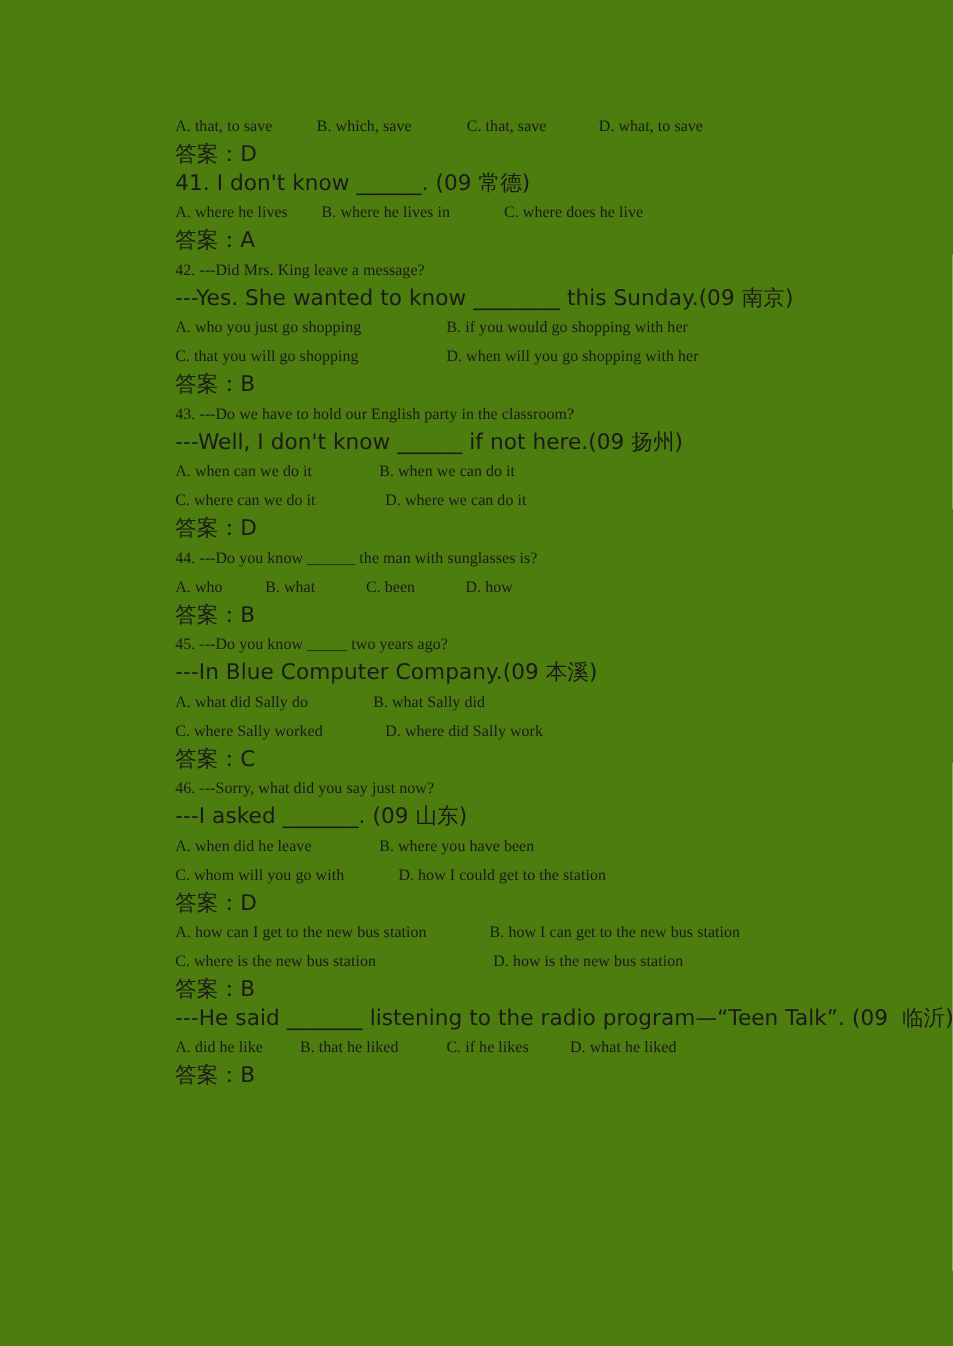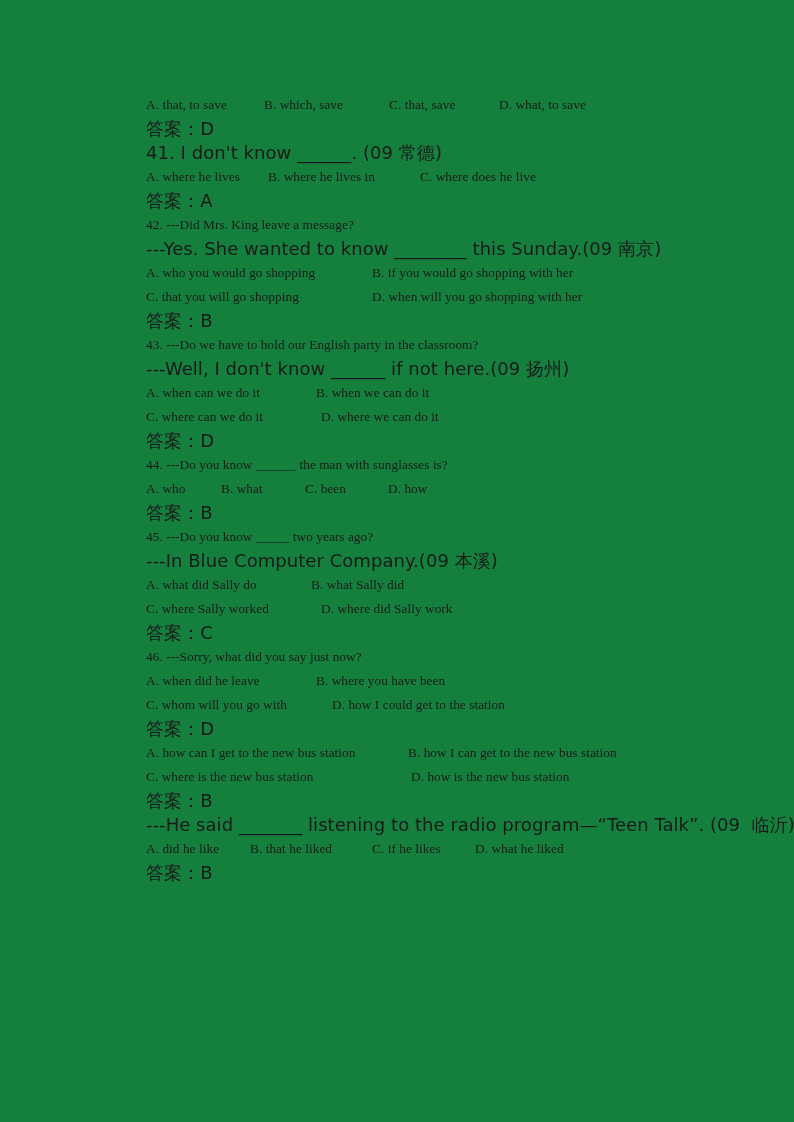--- a/index.html
+++ b/index.html
@@ -4,21 +4,21 @@
 <style>
   html, body {
     margin: 0;
     padding: 0;
     background: #ffffff;
   }
   .page {
     position: relative;
     width: 794px;
     height: 1122px;
-    background: #15803d;
+    background: #4d7c0f;
     overflow: hidden;
     font-family: "Liberation Serif", "DejaVu Serif", serif;
     color: #000000;
   }
   .content {
     position: absolute;
     left: 146px;
     top: 93px;
     width: 520px;
   }
@@ -44,41 +44,42 @@
 
     <div class="line"><span class="col" style="width:118px">A. that, to save</span><span class="col" style="width:125px">B. which, save</span><span class="col" style="width:110px">C. that, save</span><span class="col">D. what, to save</span></div>
     <div class="line cn">答案：D</div>
 
     <div class="line cn">41. I don't know ______. (09 常德)</div>
     <div class="line"><span class="col" style="width:122px">A. where he lives</span><span class="col" style="width:152px">B. where he lives in</span><span class="col">C. where does he live</span></div>
     <div class="line cn">答案：A</div>
 
     <div class="line">42. ---Did Mrs. King leave a message?</div>
     <div class="line cn">---Yes. She wanted to know ________ this Sunday.(09 南京)</div>
-    <div class="line"><span class="col" style="width:226px">A. who you would go shopping</span><span class="col">B. if you would go shopping with her</span></div>
+    <div class="line"><span class="col" style="width:226px">A. who you just go shopping</span><span class="col">B. if you would go shopping with her</span></div>
     <div class="line"><span class="col" style="width:226px">C. that you will go shopping</span><span class="col">D. when will you go shopping with her</span></div>
     <div class="line cn">答案：B</div>
 
     <div class="line">43. ---Do we have to hold our English party in the classroom?</div>
     <div class="line cn">---Well, I don't know ______ if not here.(09 扬州)</div>
     <div class="line"><span class="col" style="width:170px">A. when can we do it</span><span class="col">B. when we can do it</span></div>
     <div class="line"><span class="col" style="width:175px">C. where can we do it</span><span class="col">D. where we can do it</span></div>
     <div class="line cn">答案：D</div>
 
     <div class="line">44. ---Do you know ______ the man with sunglasses is?</div>
     <div class="line"><span class="col" style="width:75px">A. who</span><span class="col" style="width:84px">B. what</span><span class="col" style="width:83px">C. been</span><span class="col">D. how</span></div>
     <div class="line cn">答案：B</div>
 
     <div class="line">45. ---Do you know _____ two years ago?</div>
     <div class="line cn">---In Blue Computer Company.(09 本溪)</div>
     <div class="line"><span class="col" style="width:165px">A. what did Sally do</span><span class="col">B. what Sally did</span></div>
     <div class="line"><span class="col" style="width:175px">C. where Sally worked</span><span class="col">D. where did Sally work</span></div>
     <div class="line cn">答案：C</div>
 
     <div class="line">46. ---Sorry, what did you say just now?</div>
+    <div class="line cn">---I asked _______. (09 山东)</div>
     <div class="line"><span class="col" style="width:170px">A. when did he leave</span><span class="col">B. where you have been</span></div>
     <div class="line"><span class="col" style="width:186px">C. whom will you go with</span><span class="col">D. how I could get to the station</span></div>
     <div class="line cn">答案：D</div>
 
     <div class="line"><span class="col" style="width:262px">A. how can I get to the new bus station</span><span class="col">B. how I can get to the new bus station</span></div>
     <div class="line"><span class="col" style="width:265px">C. where is the new bus station</span><span class="col">D. how is the new bus station</span></div>
     <div class="line cn">答案：B</div>
 
     <div class="line cn">---He said _______ listening to the radio program—“Teen Talk”. (09  临沂)</div>
     <div class="line"><span class="col" style="width:104px">A. did he like</span><span class="col" style="width:122px">B. that he liked</span><span class="col" style="width:103px">C. if he likes</span><span class="col">D. what he liked</span></div>

